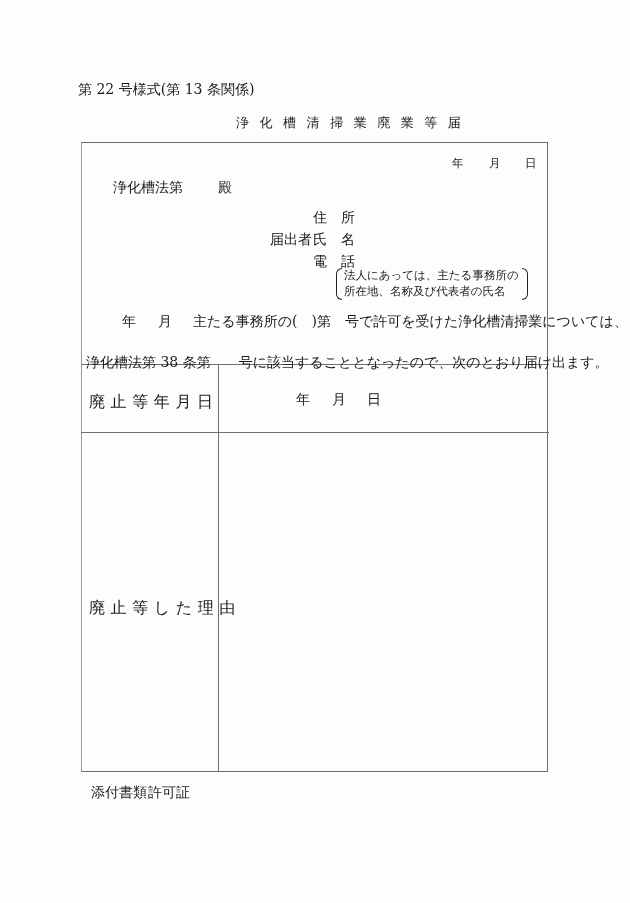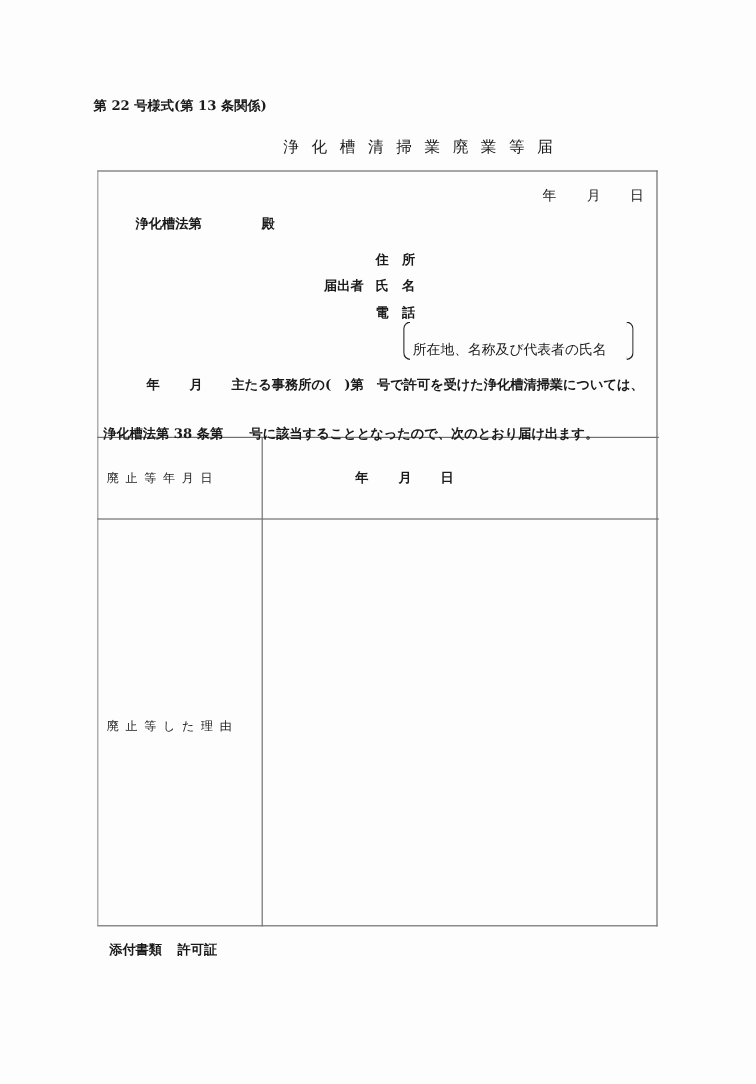--- a/index.html
+++ b/index.html
@@ -5,21 +5,21 @@
   html, body { margin: 0; padding: 0; }
   body {
     width: 630px; height: 903px;
     background: #fdfdfd;
     position: relative;
     font-family: "DejaVu Serif", "Liberation Serif", serif;
     color: #1a1a1a;
     overflow: hidden;
   }
   .abs { position: absolute; white-space: nowrap; }
-  .t12 { font-size: 11px; line-height: 14px; font-weight: bold; }
+  .t12 { font-size: 14px; line-height: 14px; }
 
   #form-number { left: 78px; top: 82px; }
   #doc-title { left: 236px; top: 114px; letter-spacing: 3.2px; font-size: 13px; }
 
   .box {
     position: absolute;
     left: 81px; top: 142px;
     width: 467px; height: 630px;
     border: 1.5px solid #6e6e6e;
     border-left-color: #9a9a9a;
@@ -36,21 +36,21 @@
     width: 192px; height: 32px;
   }
   .bracket-l, .bracket-r {
     position: absolute; top: 0; width: 5px; height: 30px;
     border: 1.2px solid #222;
   }
   .bracket-l { left: 0; border-right: none; border-radius: 6px 0 0 6px; }
   .bracket-r { right: 0; border-left: none; border-radius: 0 6px 6px 0; }
   .bracket-text { position: absolute; left: 8px; font-size: 11.5px; line-height: 15px; }
 
-  .label-cell { font-size: 10px; letter-spacing: 5.6px; }
+  .label-cell { font-size: 16px; letter-spacing: 5.6px; }
 </style>
 </head>
 <body>
 
 <div class="abs t12" id="form-number">第 22 号様式(第 13 条関係)</div>
 <div class="abs" id="doc-title">浄 化 槽 清 掃 業 廃 業 等 届</div>
 
 <div class="box"></div>
 <div class="hline" style="top:364px;"></div>
 <div class="hline" style="top:432px;"></div>
@@ -63,20 +63,21 @@
 <span class="abs t12" style="left:113px;top:180px;">浄化槽法第</span>
 <span class="abs t12" style="left:218px;top:180px;">殿</span>
 
 <span class="abs t12" style="left:313px;top:210px;">住　所</span>
 <span class="abs t12" style="left:270px;top:232px;">届出者</span>
 <span class="abs t12" style="left:313px;top:232px;">氏　名</span>
 <span class="abs t12" style="left:313px;top:254px;">電　話</span>
 
 <div class="bracket-box">
   <div class="bracket-l"></div>
+  <div class="bracket-text" style="top:0px;">法人にあっては、主たる事務所の</div>
   <div class="bracket-text" style="top:16px;">所在地、名称及び代表者の氏名</div>
   <div class="bracket-r"></div>
 </div>
 
 <span class="abs t12" style="left:122px;top:314px;">年</span>
 <span class="abs t12" style="left:158px;top:314px;">月</span>
 <span class="abs t12" style="left:193px;top:314px;">主たる事務所の(　)第　号で許可を受けた浄化槽清掃業については、</span>
 <span class="abs t12" style="left:86px;top:339px;margin-top:16px;">浄化槽法第 38 条第　　号に該当することとなったので、次のとおり届け出ます。</span>
 
 <span class="abs label-cell" style="left:89px;top:392px;">廃止等年月日</span>

